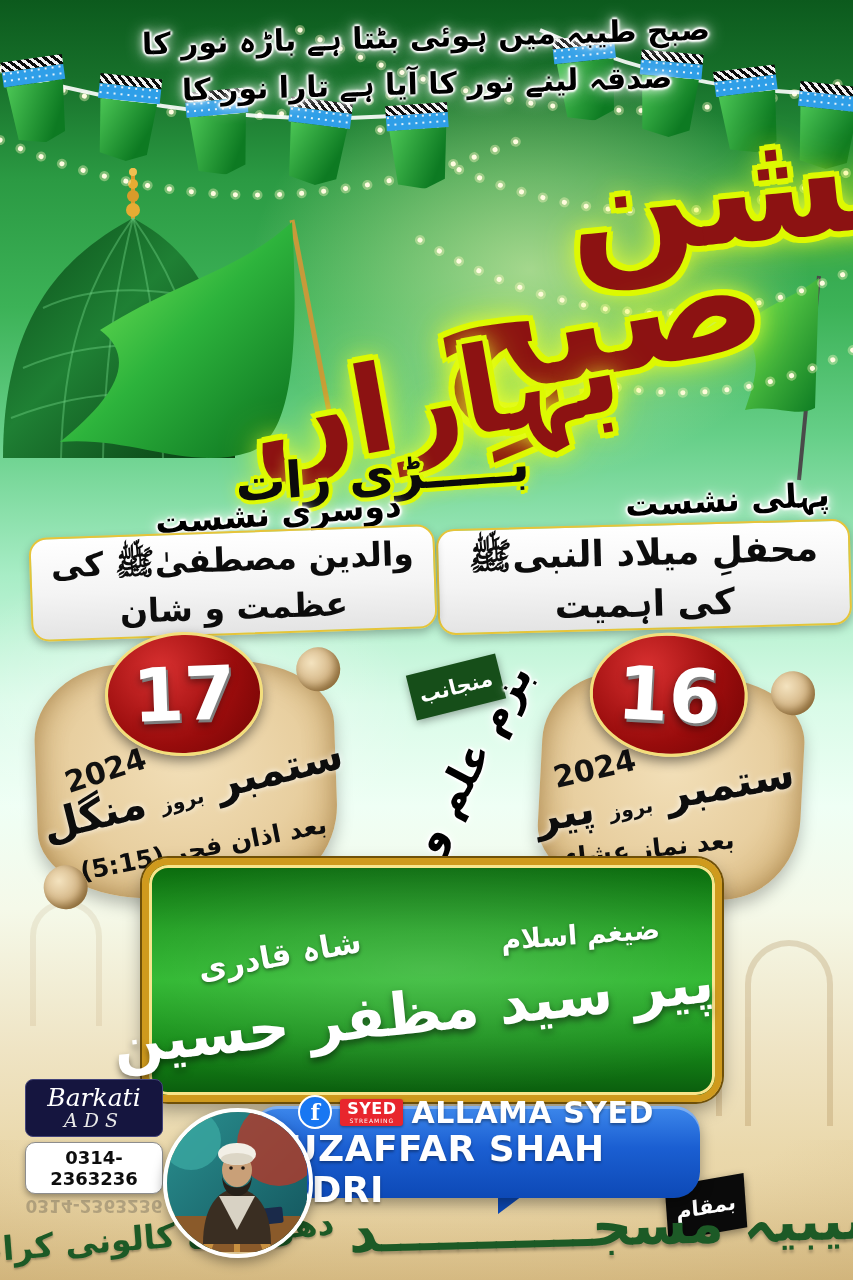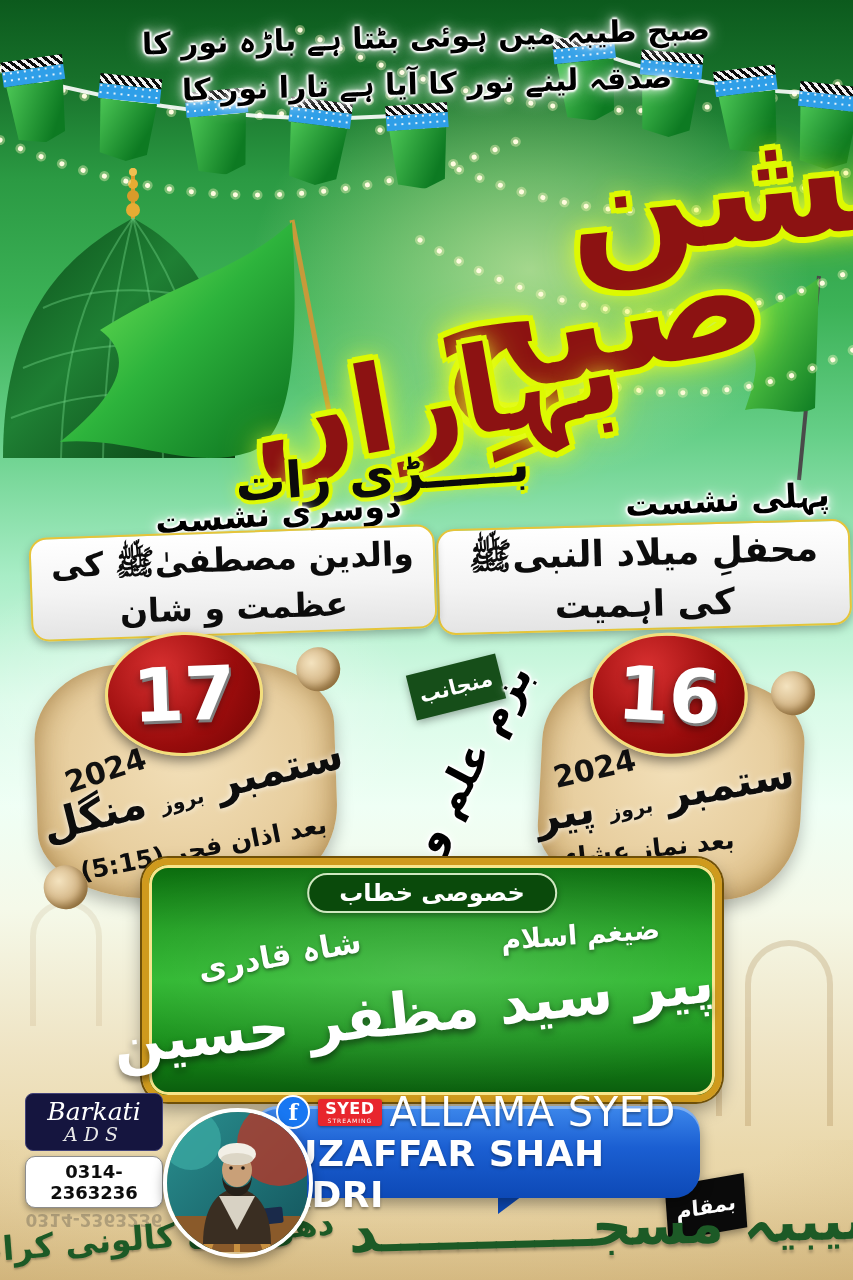--- a/index.html
+++ b/index.html
@@ -92,21 +92,21 @@
     direction:rtl;transform:rotate(-4deg);text-shadow:0 2px 4px rgba(0,0,0,.45);}
   .name-suffix{position:absolute;left:48px;top:72px;color:#fff;font-weight:bold;font-size:31px;
     direction:rtl;transform:rotate(-10deg);text-shadow:0 2px 4px rgba(0,0,0,.45);}
   .name-main{position:absolute;left:0;right:0;top:112px;text-align:center;color:#fff;font-weight:bold;
     font-size:58px;direction:rtl;white-space:nowrap;transform:rotate(-6deg);
     text-shadow:0 4px 7px rgba(0,0,0,.5);}
   
   .designer{left:25px;top:1076px;width:138px;text-align:center;z-index:8;}
   .designer .dhead{color:#fff;font-weight:bold;font-size:19px;letter-spacing:.5px;
     text-shadow:-2px 0 0 #000,2px 0 0 #000,0 -2px 0 #000,0 2px 0 #000,2px 2px 0 #000,-2px -2px 0 #000;}
-  .brandbox{margin-top:17px;background:#15153f;border:1px solid #44447a;border-radius:8px;padding:3px 4px 5px;}
+  .brandbox{margin-top:3px;background:#15153f;border:1px solid #44447a;border-radius:8px;padding:3px 4px 5px;}
   .brandbox .brand{font-family:"DejaVu Serif",serif;font-style:italic;font-size:25px;color:#fff;}
   .brandbox .brandsub{font-family:"DejaVu Serif",serif;font-style:italic;font-size:19px;color:#e9e9e9;
     letter-spacing:6px;margin-top:-3px;}
   .phonebox{margin-top:5px;background:#fff;border:1px solid #8d8d8d;border-radius:10px;
     font-weight:bold;font-size:18px;color:#0d0d0d;padding:4px 2px;box-shadow:0 3px 6px rgba(0,0,0,.35);}
   .phone-ref{margin-top:2px;font-weight:bold;font-size:17px;color:#333;opacity:.28;transform:scaleY(-1);}
   
   .photo{left:163px;top:1108px;width:142px;height:142px;border-radius:50%;overflow:hidden;z-index:10;
     border:4px solid #fff;box-shadow:0 5px 12px rgba(0,0,0,.35);}
   
@@ -115,21 +115,21 @@
     box-shadow:inset 0 3px 0 rgba(255,255,255,.35),0 6px 14px rgba(0,0,0,.35);
     display:flex;flex-direction:column;align-items:center;justify-content:center;color:#fff;}
   .liveban .row1{display:flex;align-items:center;gap:8px;}
   .fb-circle{width:30px;height:30px;border-radius:50%;background:#1877f2;border:2px solid #fff;
     display:flex;align-items:center;justify-content:center;
     font-family:"DejaVu Serif",serif;font-weight:bold;font-size:22px;color:#fff;line-height:1;}
   .live-badge{background:#e8262d;border-radius:3px;padding:2px 7px;text-align:center;line-height:1;
     box-shadow:0 1px 3px rgba(0,0,0,.4);}
   .live-badge .lv{font-size:16px;font-weight:bold;letter-spacing:.5px;}
   .live-badge .st{font-size:6px;letter-spacing:1px;margin-top:1px;}
-  .liveban .n1{font-size:40px;font-weight:normal;letter-spacing:.5px;text-shadow:0 2px 3px rgba(0,0,0,.35);}
+  .liveban .n1{font-size:30px;font-weight:bold;letter-spacing:.5px;text-shadow:0 2px 3px rgba(0,0,0,.35);}
   .liveban .n2{font-size:36px;font-weight:bold;letter-spacing:.5px;margin-top:-2px;text-shadow:0 2px 3px rgba(0,0,0,.35);}
   .tail{left:498px;top:1196px;width:0;height:0;border-top:18px solid #0d49b6;border-right:24px solid transparent;z-index:8;}
   
   .venue-badge{left:666px;top:1180px;width:80px;height:54px;background:#0a0a0a;z-index:8;
     display:flex;align-items:center;justify-content:center;color:#fff;font-weight:bold;font-size:21px;
     transform:rotate(-10deg) skewX(-6deg);direction:rtl;box-shadow:0 3px 8px rgba(0,0,0,.4);}
   .venue-line{left:0;right:0;top:1198px;z-index:8;display:flex;flex-direction:row;align-items:center;
     justify-content:center;gap:14px;direction:rtl;color:#1c5a26;transform:rotate(-1.5deg);}
   .venue-line .masjid{font-size:56px;font-weight:bold;white-space:nowrap;text-shadow:0 3px 3px rgba(0,0,0,.25);}
   .venue-line .addr{font-size:33px;font-weight:bold;white-space:nowrap;transform:rotate(-3deg);
@@ -309,21 +309,20 @@
       <span>منگل</span>
     </div>
     <div class="timeline" style="left:40px;top:172px;transform:rotate(-9deg);">بعد اذان فجر (5:15)</div>
   </div>
 
   <div class="abs org-label">منجانب</div>
   <div class="abs org-name">بزم علم و دانش</div>
 
   <div class="abs special">
     <div class="shine"></div>
-    <div class="special-pill">خصوصی خطاب</div>
     <div class="honorific">ضیغم اسلام</div>
     <div class="name-suffix">شاہ قادری</div>
     <div class="name-main">پیر سید مظفر حسین</div>
   </div>
 
   <div class="abs designer">
     <div class="brandbox">
       <div class="brand">Barkati</div>
       <div class="brandsub">ADS</div>
     </div>

